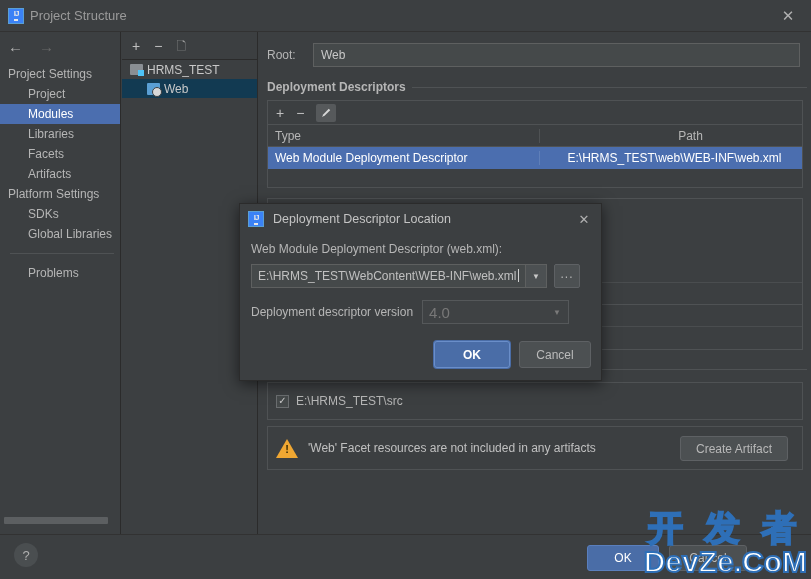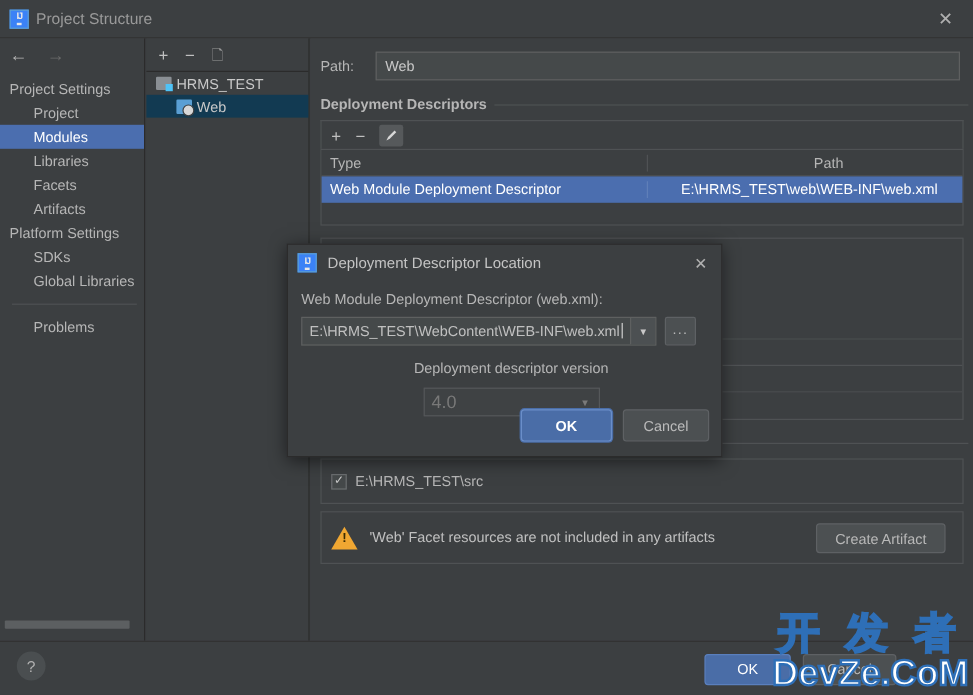--- a/index.html
+++ b/index.html
@@ -234,21 +234,21 @@
     width: 21px; height: 22px; background: #4c5052; border-left: 1px solid #5e6060;
     display: flex; align-items: center; justify-content: center;
     color: #c8c8c8; font-size: 8px;
   }
   .browse-btn {
     width: 26px; height: 24px; background: #4c5052; border: 1px solid #5e6164;
     border-radius: 2px; display: flex; align-items: center; justify-content: center;
     color: #b8b8b8; font-size: 12px; letter-spacing: 1px; padding-bottom: 5px;
   }
   .dlg-ver-row {
-    display: flex; align-items: center; margin: 12px 0 0 11px; gap: 9px; flex-direction: column;
+    display: flex; align-items: center; margin: 12px 0 0 11px; gap: 9px;
   }
   .ver-label { font-size: 12px; color: #b6b6b6; }
   .ver-combo {
     width: 147px; height: 24px; background: #3f4244; border: 1px solid #55585a;
     display: flex; align-items: center;
   }
   .ver-val { flex: 1; padding-left: 6px; font-size: 15px; color: #787878; }
   .ver-arrow { width: 22px; text-align: center; color: #7a7a7a; font-size: 8px; }
   .dlg-buttons {
     position: absolute; right: 10px; bottom: 12px; display: flex; gap: 9px;
@@ -327,21 +327,21 @@
     </div>
     <div class="tree-node child sel">
       <span class="web-ico"></span>
       <span>Web</span>
     </div>
   </div>
 
   <div class="content">
 
     <div class="name-row">
-      <div class="name-label">Path:</div>
+      <div class="name-label">Root:</div>
       <div class="name-input">Web</div>
     </div>
 
     <div class="section">
       <span class="section-title">Deployment Descriptors</span>
       <span class="section-line"></span>
     </div>
 
     <div class="dd-toolbar">
       <span class="tb-icon">+</span>

